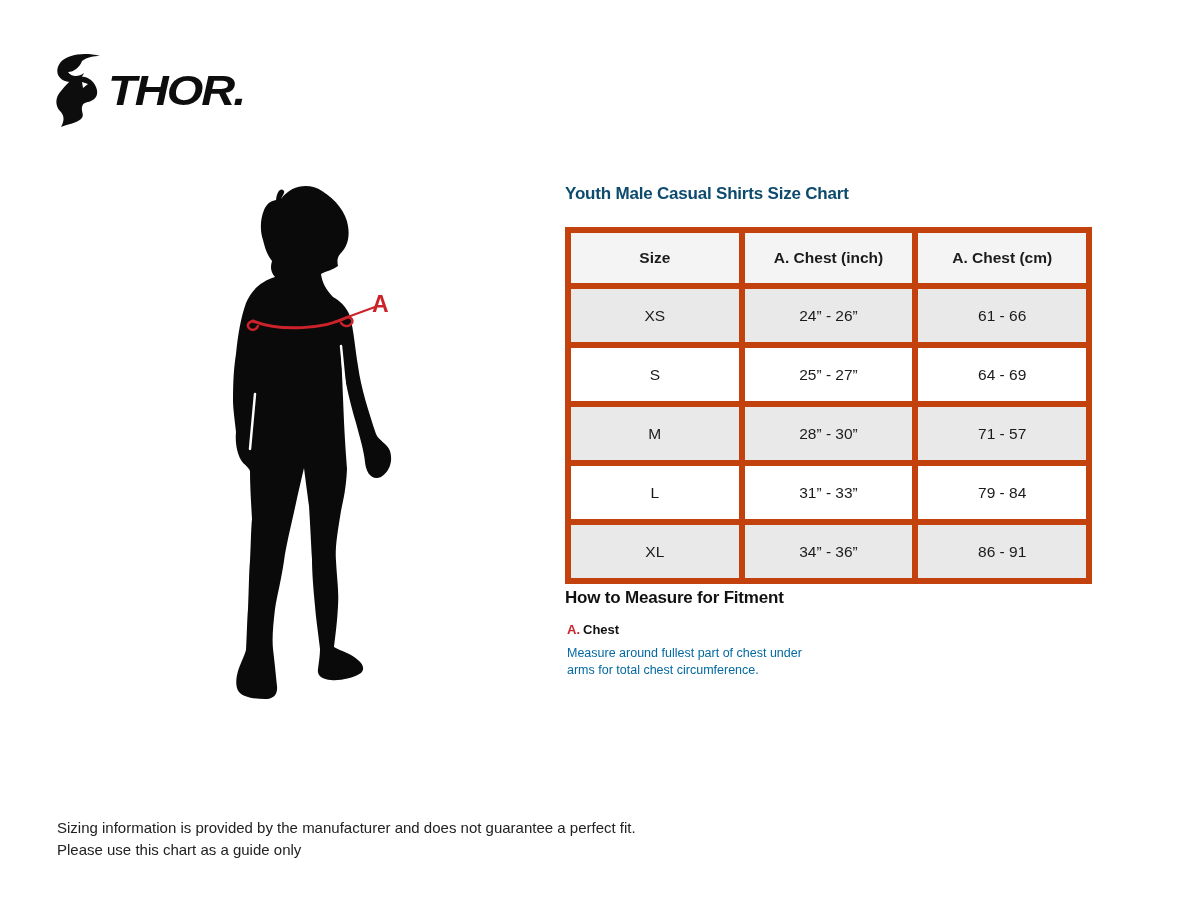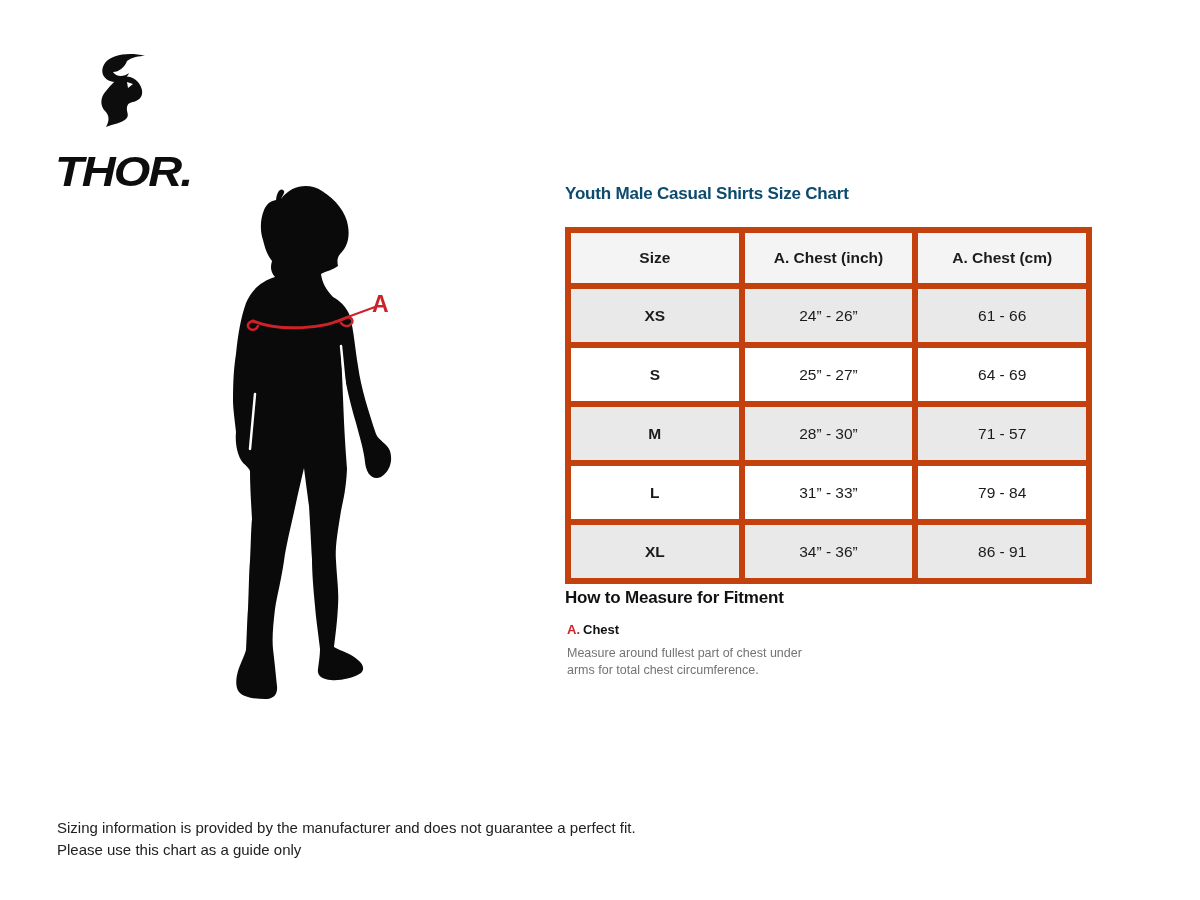--- a/index.html
+++ b/index.html
@@ -2,21 +2,21 @@
 <html><head>
 <meta charset="utf-8">
 <style>
   html,body{margin:0;padding:0;}
   body{
     width:1200px;height:900px;position:relative;background:#ffffff;
     font-family:"Liberation Sans","DejaVu Sans",sans-serif;color:#1b1b1b;
     overflow:hidden;
   }
   
-  .logo{position:absolute;left:55px;top:53px;display:flex;align-items:center;gap:7px;flex-direction:column;}
+  .logo{position:absolute;left:55px;top:53px;display:flex;align-items:center;gap:7px;}
   .logo-icon{width:46px;height:74px;}
   .logo-text{
     font-style:italic;font-weight:900;font-size:47px;letter-spacing:-2px;
     color:#0d0d0d;line-height:74px;transform:scaleY(0.92);
   }
   
   .figure-wrap{position:absolute;left:180px;top:170px;width:260px;height:560px;}
   .figure-wrap svg{width:100%;height:100%;display:block;}
   .annot-a{font-family:"Liberation Sans",sans-serif;font-weight:bold;font-size:23px;fill:#cc2229;}
   
@@ -27,32 +27,32 @@
   table.size-table{
     position:absolute;left:565px;top:227px;width:527px;border-collapse:collapse;
     border:1px solid #9a9a9a;table-layout:fixed;
   }
   .size-table th,.size-table td{
     border:6px solid #c2410c;text-align:center;vertical-align:middle;
     font-size:15.5px;padding:0;
   }
   .size-table thead th{height:50px;background:#f4f4f4;font-weight:bold;}
   .size-table tbody td{height:53px;font-weight:normal;}
-  .size-table tbody td.size-cell{font-weight:bold;}
+  .size-table tbody td.size-cell{font-weight:normal;}
   .size-table tbody tr.stripe td{background:#e9e9e9;}
   .size-table tbody tr.plain td{background:#ffffff;}
   
   .measure-heading{
     position:absolute;left:565px;top:588px;font-size:17px;font-weight:bold;color:#111;
     letter-spacing:-0.2px;
   }
   .measure-item{position:absolute;left:567px;top:622px;width:290px;}
   .measure-label{font-size:13px;font-weight:bold;color:#111;margin-bottom:8px;}
   .measure-label .letter{color:#cc2229;margin-right:3px;}
-  .measure-desc{font-size:12.5px;line-height:1.32;color:#737373;max-width:240px;}
+  .measure-desc{font-size:12.5px;line-height:1.32;color:#0369a1;max-width:240px;}
   
   .footer{position:absolute;left:57px;top:817px;font-size:15px;line-height:1.45;color:#222;}
 </style>
 </head>
 <body>
 
 <div class="logo">
   <svg class="logo-icon" viewBox="0 0 46 74">
     <path fill="#0d0d0d" d="M45,3 C30,-1 12,1 5,10 C0,17 2,25 10,28 C18,31 26,27 29,20 C24,24 16,24 13,19 C19,19 25,14 27,8 C32,4 39,3 45,3 Z"></path>
     <path fill="#0d0d0d" d="M22,24 C31,22 38,27 41,34 C44,41 41,46 36,48 C31,50 28,49 27,54 C26,59 30,62 26,66 C22,70 13,71 6,74 C10,67 9,62 5,58 C0,53 0,44 6,38 C11,32 16,26 22,24 Z"></path>

